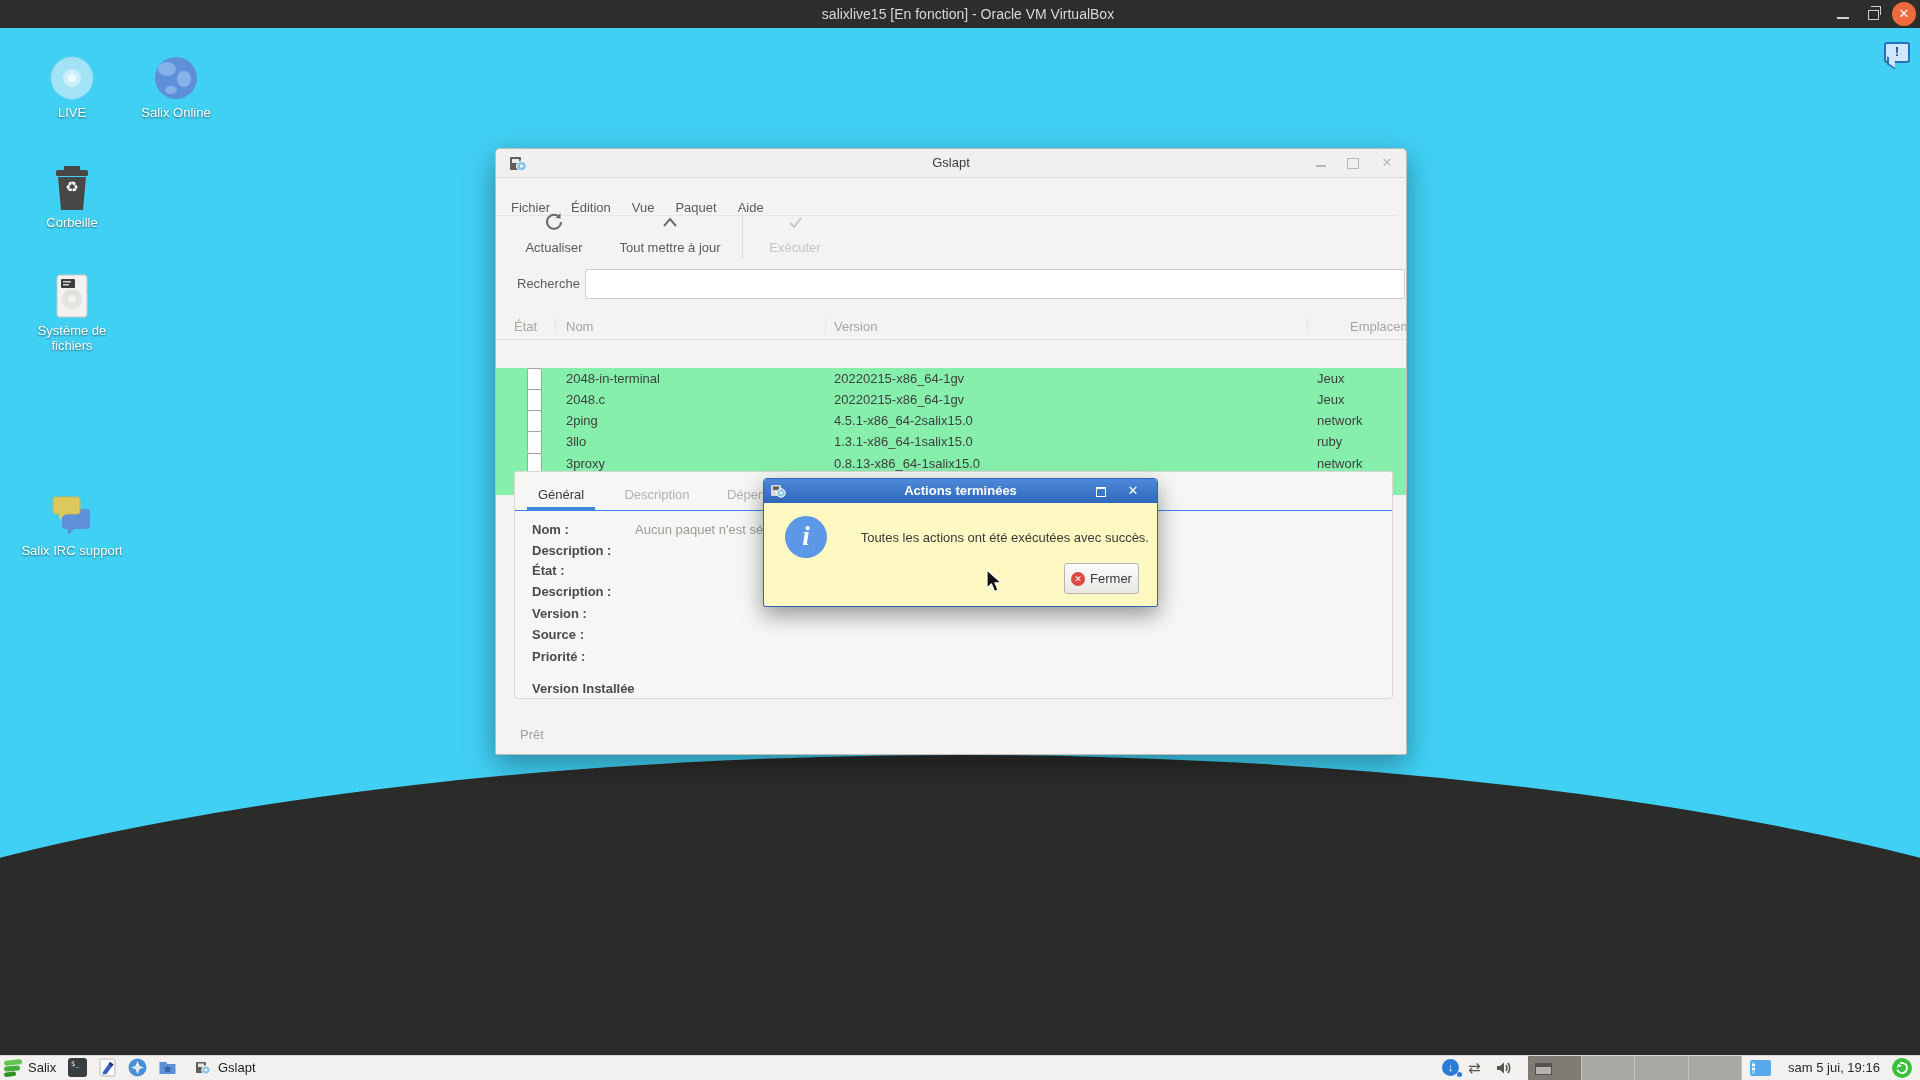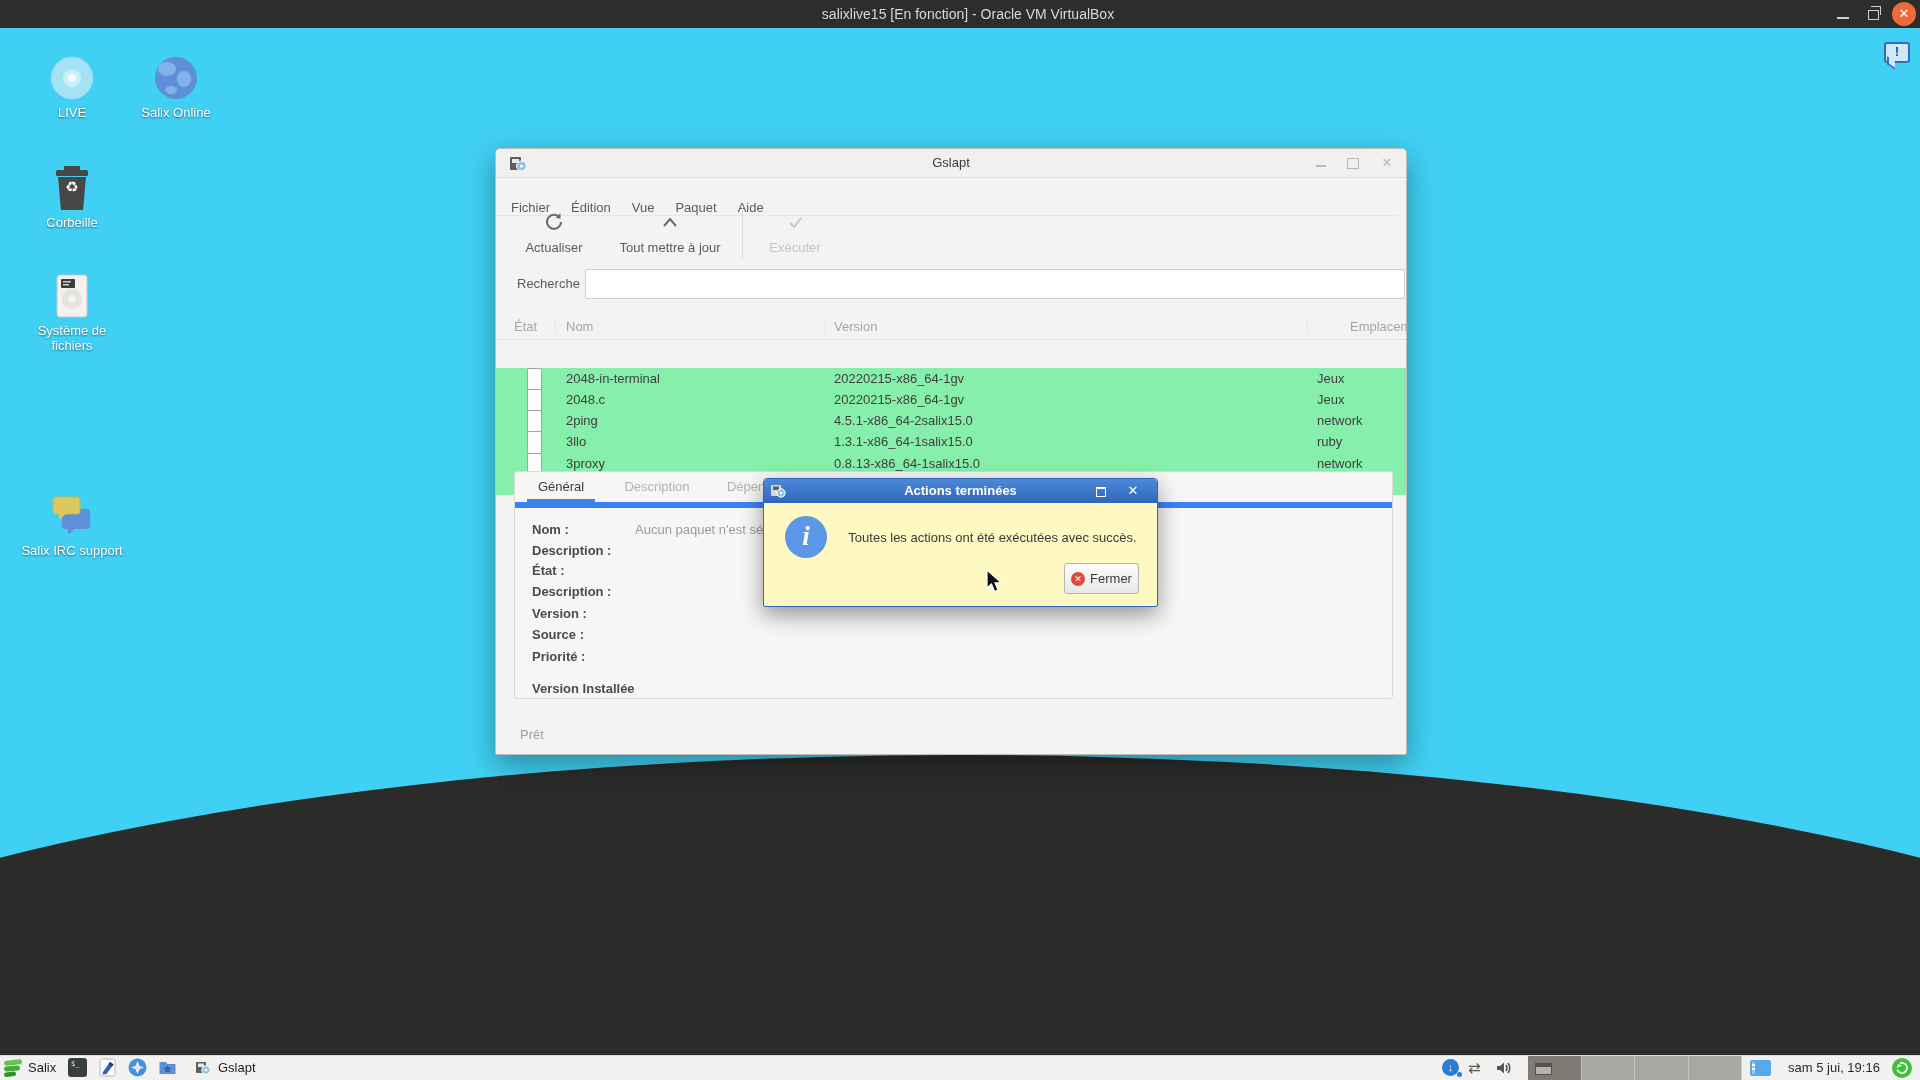--- a/index.html
+++ b/index.html
@@ -57,40 +57,40 @@
   .ghead .vdiv{position:absolute;top:4px;width:1px;height:16px;background:#e6e5e2;}
   .h-etat{left:18px;} .h-nom{left:70px;} .h-ver{left:338px;} .h-loc{left:854px;}
 
   .glist{position:absolute;left:0;top:190px;right:0;height:127px;background:#86efac;overflow:hidden;margin-top:29px;}
   .trow{position:relative;height:21.17px;}
   .trow span{position:absolute;top:0;height:21px;line-height:21px;font-size:13px;color:#3f3f3d;white-space:nowrap;}
   .cbx{position:absolute;left:31px;top:3px;width:13px;height:13px;background:#fdfdfc;border:1px solid #a3a3a0;border-radius:2px;}
   .c-name{left:70px;} .c-ver{left:338px;} .c-loc{left:821px;}
 
   .gpanel{position:absolute;left:18px;top:322px;width:877px;height:226px;background:#f6f6f4;border:1px solid #d9d8d5;border-radius:3px;overflow:hidden;}
-  .gtabs{position:absolute;left:0;top:0;right:0;height:30px;border-bottom:6px solid #3b82f6;}
+  .gtabs{position:absolute;left:0;top:8px;right:0;height:30px;border-bottom:1px solid #3b82f6;}
   .gtab{position:absolute;top:0;height:30px;line-height:30px;text-align:center;font-size:13px;color:#b3b2af;}
   .gtab.active{color:#3a3a38;}
   .gtab.active::after{content:"";position:absolute;left:4px;right:4px;bottom:0;height:3px;background:#3f87d8;}
   .t-general{left:8px;width:76px;} .t-desc{left:96px;width:92px;} .t-deps{left:200px;width:104px;}
   .gform{position:absolute;left:0;top:30px;right:0;bottom:0;}
   .flabel{position:absolute;left:17px;font-size:13px;font-weight:bold;color:#4b4b49;white-space:nowrap;}
   .fvalue{position:absolute;left:120px;top:20px;font-size:13px;color:#9b9b98;white-space:nowrap;}
   .gstatus{position:absolute;left:24px;bottom:12px;font-size:13px;color:#a0a09e;}
 
   
   .dialog{position:absolute;left:763px;top:450px;width:393px;height:127px;background:#fef9c3;border:1px solid #2f66bb;border-radius:4px 4px 2px 2px;box-shadow:0 8px 22px rgba(0,0,0,.4);z-index:30;overflow:hidden;}
   .dtitlebar{position:absolute;left:0;top:0;right:0;height:24px;background:linear-gradient(#4d8ad8,#2f66bb);}
   .dtitle{position:absolute;left:0;right:0;top:0;height:24px;line-height:24px;text-align:center;color:#fff;font-weight:bold;font-size:13px;}
   .dico{position:absolute;left:7px;top:4px;}
   .dbtn{position:absolute;top:0;width:22px;height:24px;color:#fff;text-align:center;line-height:24px;}
   .d-max{left:326px;} .d-max i{position:absolute;left:6px;top:8px;width:8px;height:7px;border:1.5px solid #fff;border-top-width:2.5px;}
   .d-close{left:358px;font-weight:bold;font-size:13px;}
   .dinfo{position:absolute;left:21px;top:37px;width:42px;height:42px;border-radius:50%;background:#5d98e8;color:#fff;text-align:center;line-height:41px;font-family:"Liberation Serif","DejaVu Serif",serif;font-style:italic;font-weight:bold;font-size:27px;}
-  .dmsg{position:absolute;left:72px;right:8px;top:51px;text-align:center;font-size:13px;color:#3a3a38;}
+  .dmsg{position:absolute;left:72px;right:8px;top:51px;text-align:right;font-size:13px;color:#3a3a38;}
   .dclose-btn{position:absolute;left:300px;top:84px;width:73px;height:29px;background:linear-gradient(#fcfcfb,#e9e8e5);border:1px solid #b5b4b1;border-radius:3px;display:flex;align-items:center;justify-content:center;gap:5px;font-size:13px;color:#3a3a38;}
   .redx{width:14px;height:14px;border-radius:50%;background:#dc4a42;color:#fff;font-size:9px;font-weight:bold;text-align:center;line-height:14px;}
 
   
   .cursor{position:absolute;left:985px;top:541px;z-index:99;}
 
   
   .taskbar{position:absolute;left:0;bottom:0;width:100%;height:24px;background:#f2f1ef;border-top:1px solid #d8d7d4;z-index:40;}
   .tb-item{position:absolute;top:0;height:24px;}
   .tb-label{font-size:13px;color:#1e1e1c;line-height:24px;}

